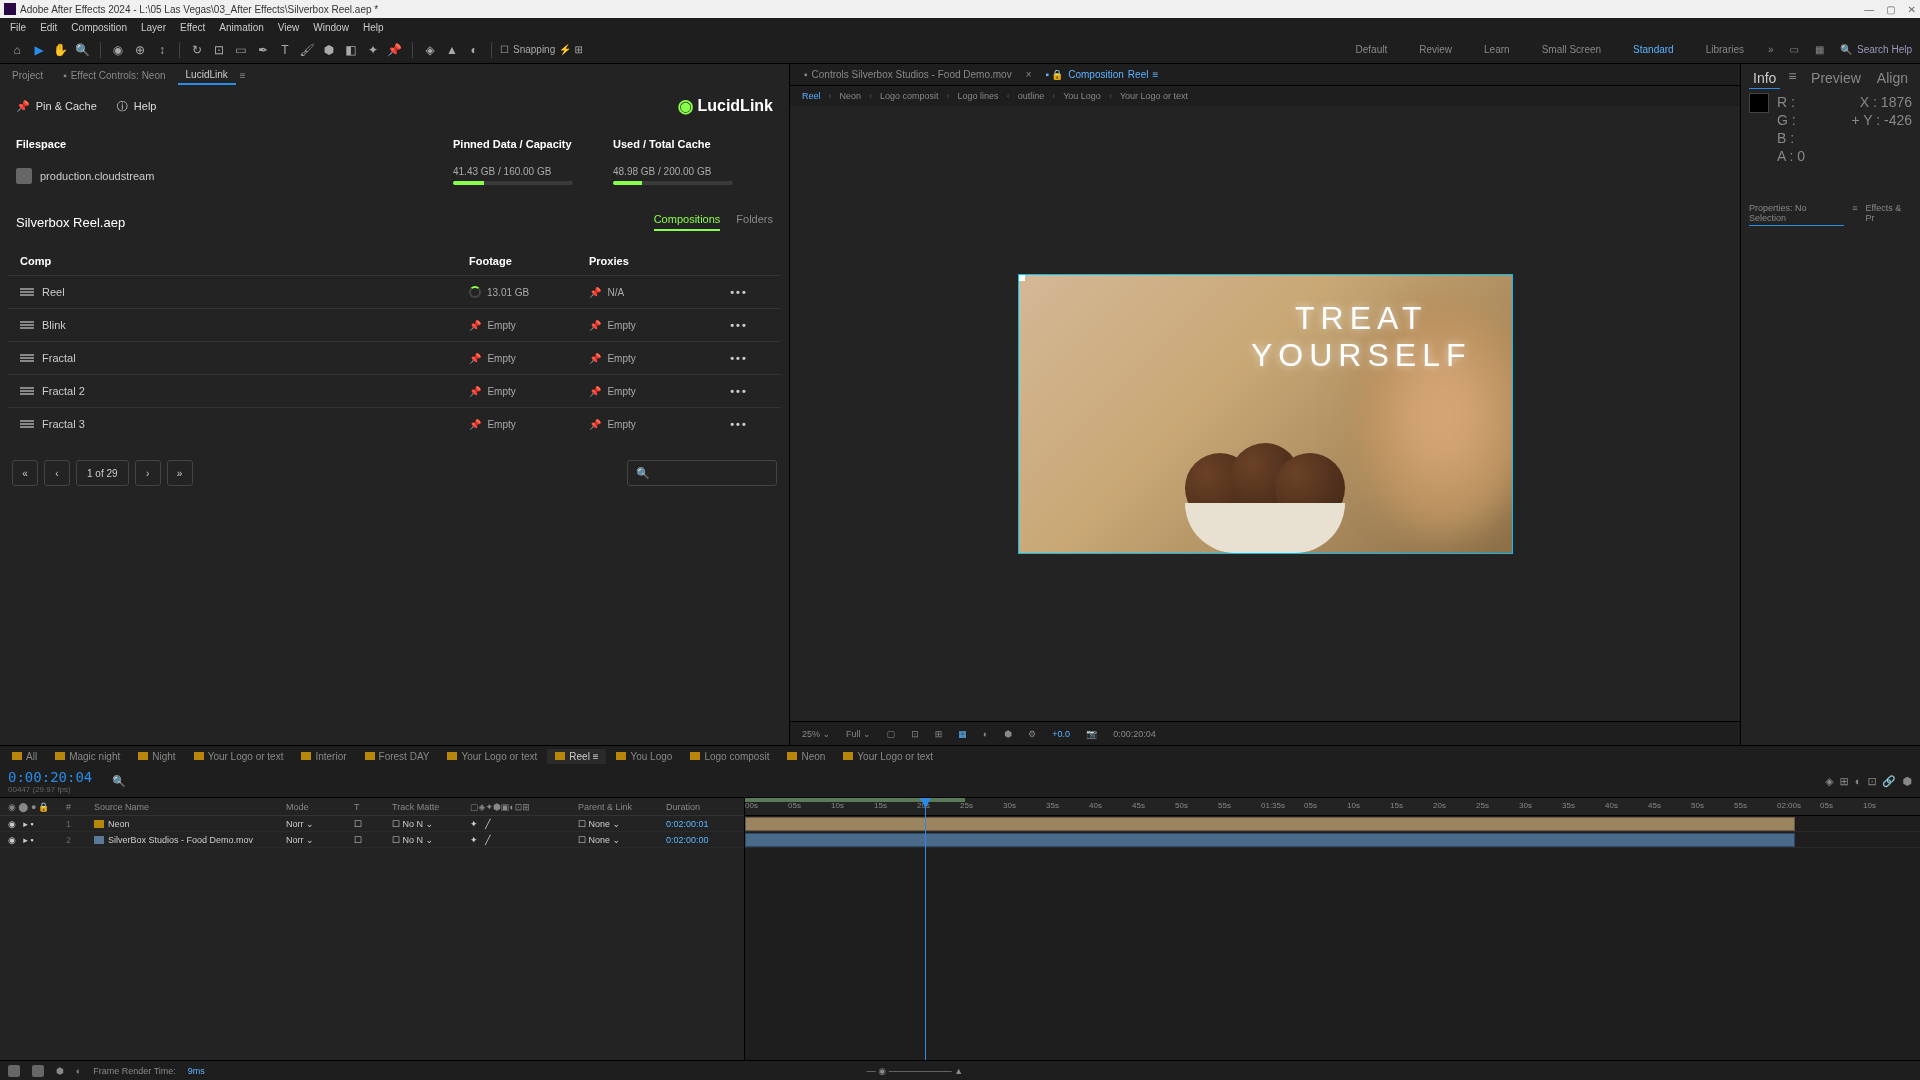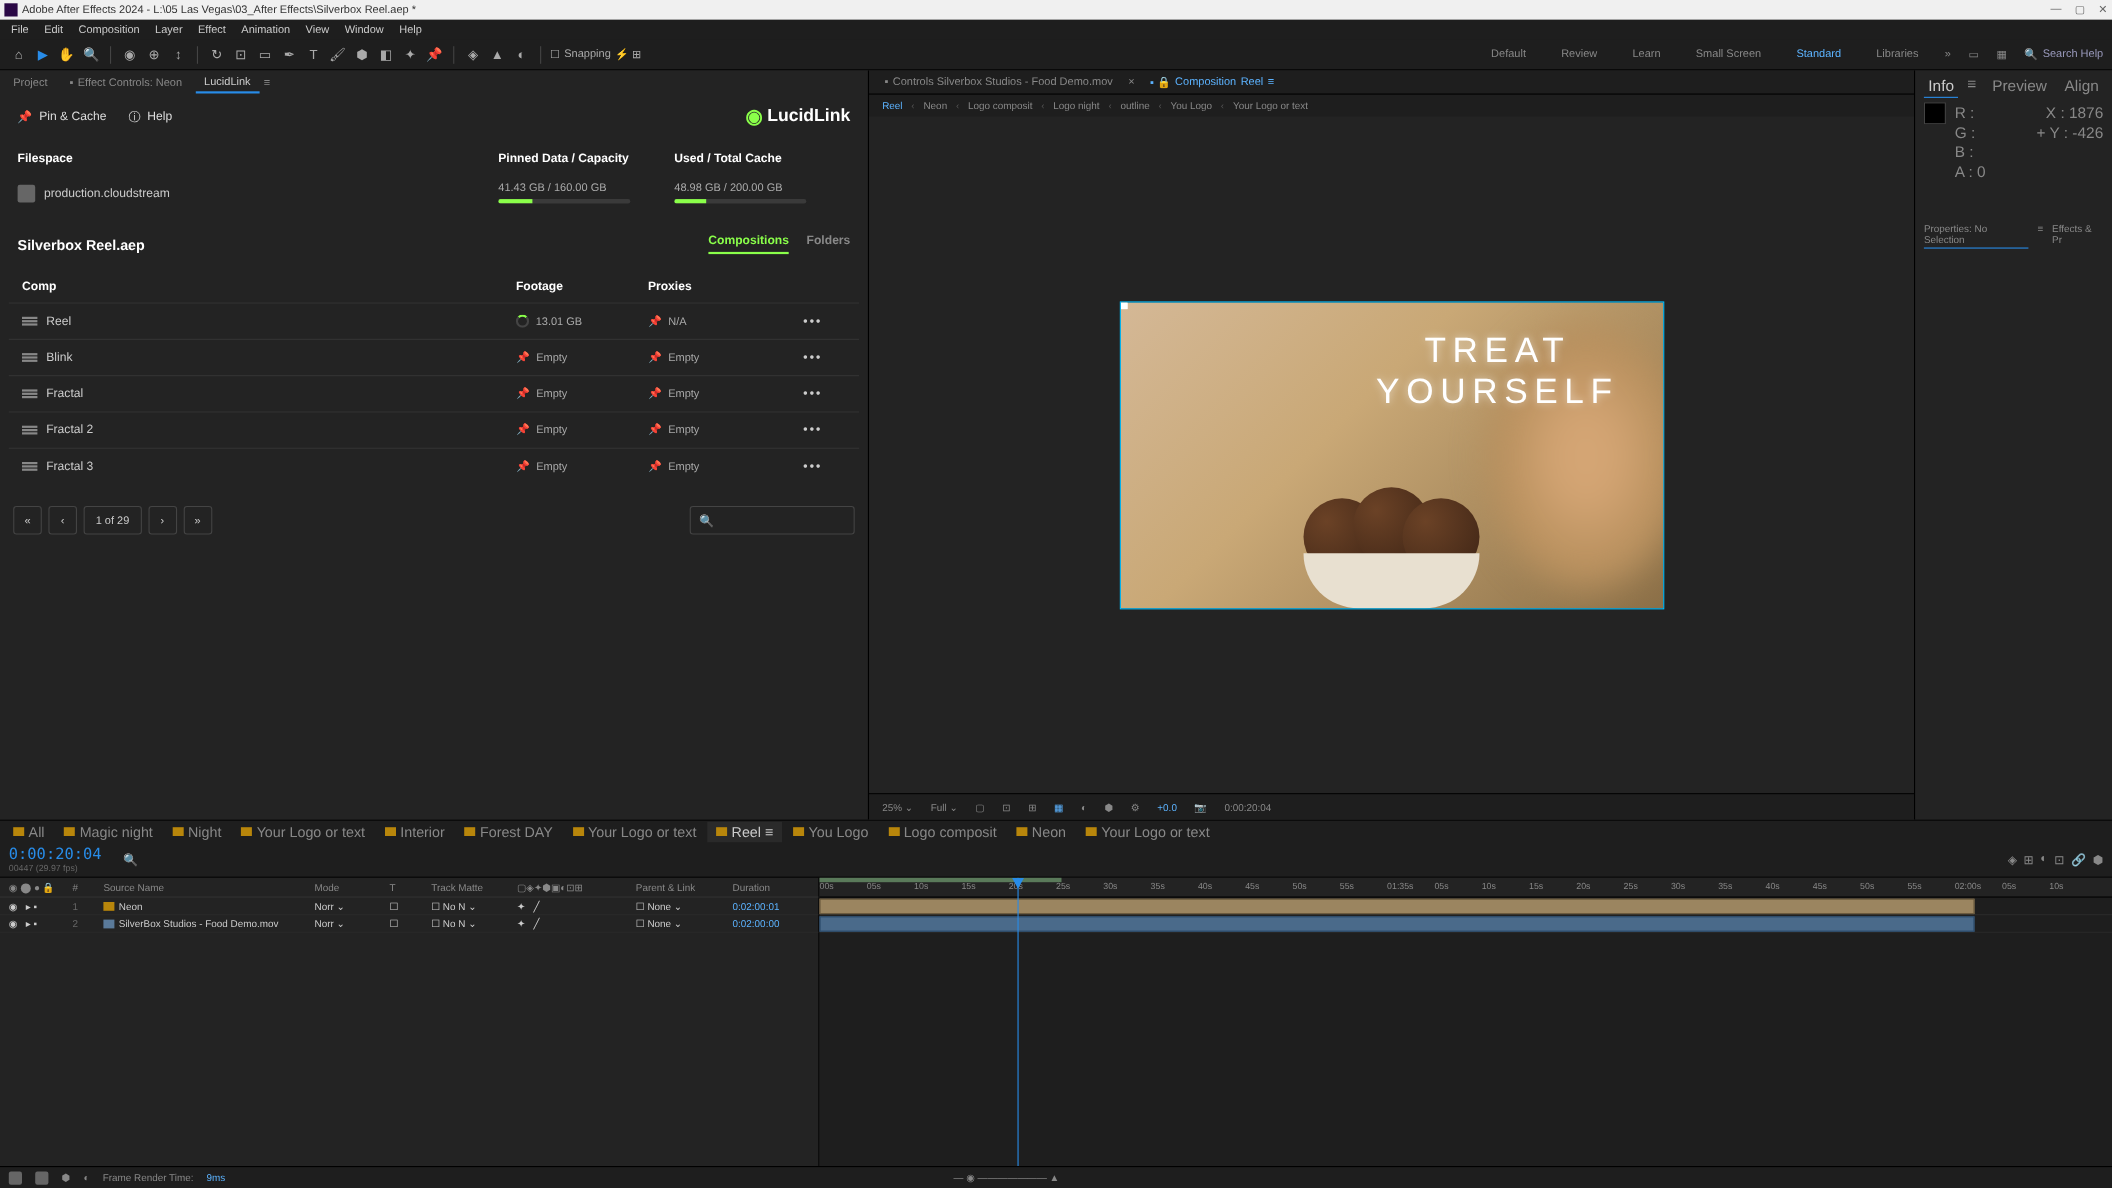--- a/index.html
+++ b/index.html
@@ -29,21 +29,21 @@
 .lucid-logo-icon{color:#8aff4a;font-size:18px}
 .filespace-section{padding:12px 16px}
 .filespace-row{display:flex;align-items:center}
 .filespace-name{display:flex;align-items:center;gap:8px;flex:1;font-size:11px;color:#ccc}
 .cloud-icon{width:16px;height:16px;background:#666;border-radius:2px}
 .stat-col{width:160px}
 .stat-label{font-size:11px;font-weight:600;color:#fff;margin-bottom:16px}
 .stat-val{font-size:10px;color:#aaa;margin-bottom:4px}
 .progress{height:4px;background:#3a3a3a;border-radius:2px;overflow:hidden;width:120px}
 .progress-fill{height:100%;background:#8aff4a}
-.project-title{padding:16px;font-size:13px;font-weight:700;color:#fff;display:flex;align-items:center}
+.project-title{padding:16px;font-size:13px;font-weight:400;color:#fff;display:flex;align-items:center}
 .view-tabs{margin-left:auto;display:flex;gap:16px;font-size:11px}
 .view-tab{cursor:pointer;color:#888;padding-bottom:4px}
 .view-tab.active{color:#8aff4a;border-bottom:2px solid #8aff4a}
 .comp-table{padding:0 8px}
 .comp-header{display:flex;padding:8px 12px;font-size:11px;font-weight:600;color:#fff}
 .col-comp{flex:1}
 .col-footage{width:120px}
 .col-proxies{width:120px}
 .col-actions{width:60px}
 .comp-row{display:flex;align-items:center;padding:10px 12px;border-top:1px solid #333;font-size:11px}
@@ -80,21 +80,21 @@
 .viewer-controls{height:24px;background:#1e1e1e;border-top:1px solid #000;display:flex;align-items:center;padding:0 8px;gap:8px;font-size:9px;color:#888}
 .vc-item{cursor:pointer;padding:2px 4px}
 .right-panel{width:180px;background:#232323;border-left:1px solid #000}
 .info-panel{padding:4px 8px;font-size:14px;color:#888}
 .info-tabs{display:flex;gap:8px;margin-bottom:4px}
 .info-tab{padding:2px 4px;cursor:pointer}
 .info-tab.active{color:#ccc;border-bottom:1px solid #288ce8}
 .info-row{display:flex;justify-content:space-between;padding:1px 0}
 .color-swatch{width:20px;height:20px;background:#000;border:1px solid #444}
 .bottom-area{height:335px;background:#1e1e1e;border-top:1px solid #000;display:flex;flex-direction:column}
-.timeline-tabs{height:20px;display:flex;align-items:center;padding:0 4px;gap:2px;font-size:13px;color:#888;overflow:hidden}
+.timeline-tabs{height:20px;display:flex;align-items:center;padding:0 4px;gap:2px;font-size:10px;color:#888;overflow:hidden}
 .tl-tab{display:flex;align-items:center;gap:4px;padding:2px 8px;cursor:pointer;white-space:nowrap}
 .tl-tab.active{background:#2a2a2a;color:#ccc}
 .tl-comp-icon{width:10px;height:8px;background:#b8860b}
 .timeline-header{height:32px;display:flex;align-items:center;padding:0 8px;border-bottom:1px solid #000}
 .timecode{font-size:14px;color:#288ce8;font-family:monospace}
 .tl-search{margin-left:20px;color:#666}
 .tl-icons{margin-left:auto;display:flex;gap:6px;color:#888;font-size:11px}
 .timeline-body{flex:1;display:flex}
 .tl-left{width:745px;background:#232323;border-right:1px solid #000}
 .tl-cols{height:18px;display:flex;align-items:center;padding:0 8px;font-size:9px;color:#888;gap:8px;border-bottom:1px solid #333}
@@ -361,21 +361,21 @@
       <span>×</span>
       <div class="viewer-tab active">▪ 🔒 <span>Composition</span> <span style="color:#5cb3ff">Reel</span> ≡</div>
     </div>
     <div class="breadcrumb">
       <span class="bc-item active">Reel</span>
         <span class="bc-sep">‹</span>
       <span class="bc-item">Neon</span>
         <span class="bc-sep">‹</span>
       <span class="bc-item">Logo composit</span>
         <span class="bc-sep">‹</span>
-      <span class="bc-item">Logo night</span>
+      <span class="bc-item">Logo lines</span>
         <span class="bc-sep">‹</span>
       <span class="bc-item">outline</span>
         <span class="bc-sep">‹</span>
       <span class="bc-item">You Logo</span>
         <span class="bc-sep">‹</span>
       <span class="bc-item">Your Logo or text</span>
     </div>
     <div class="viewer-canvas">
       <div class="preview-frame">
         <div class="face-blur"></div>

